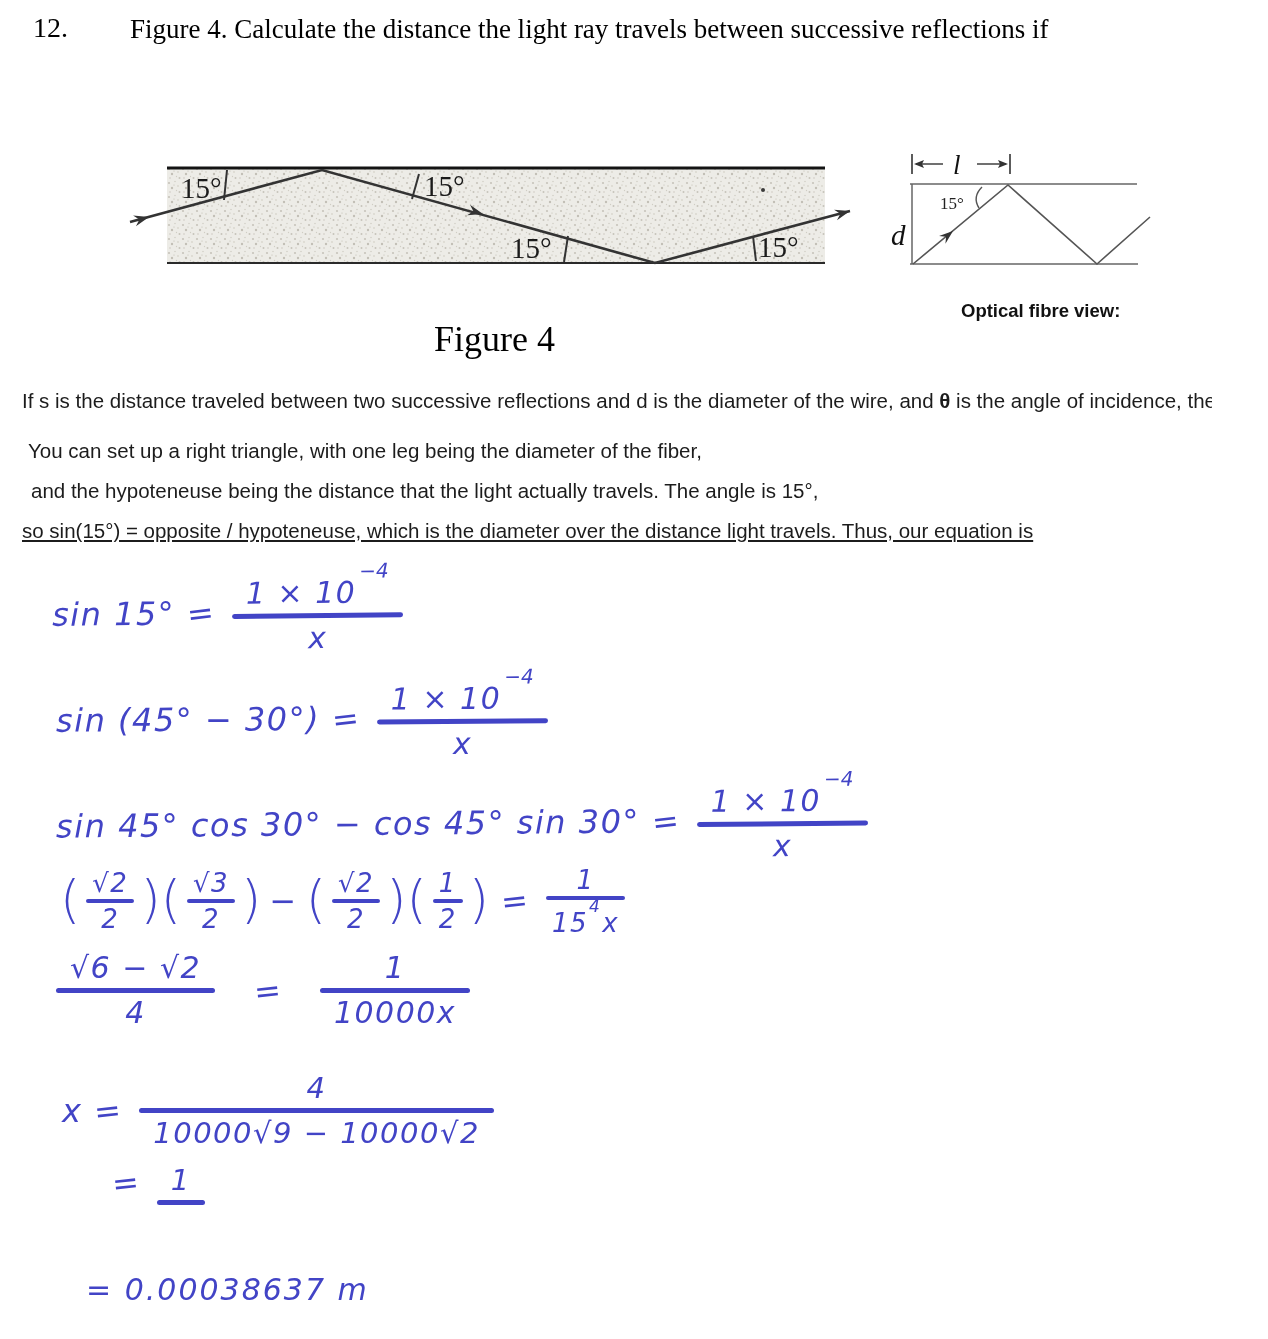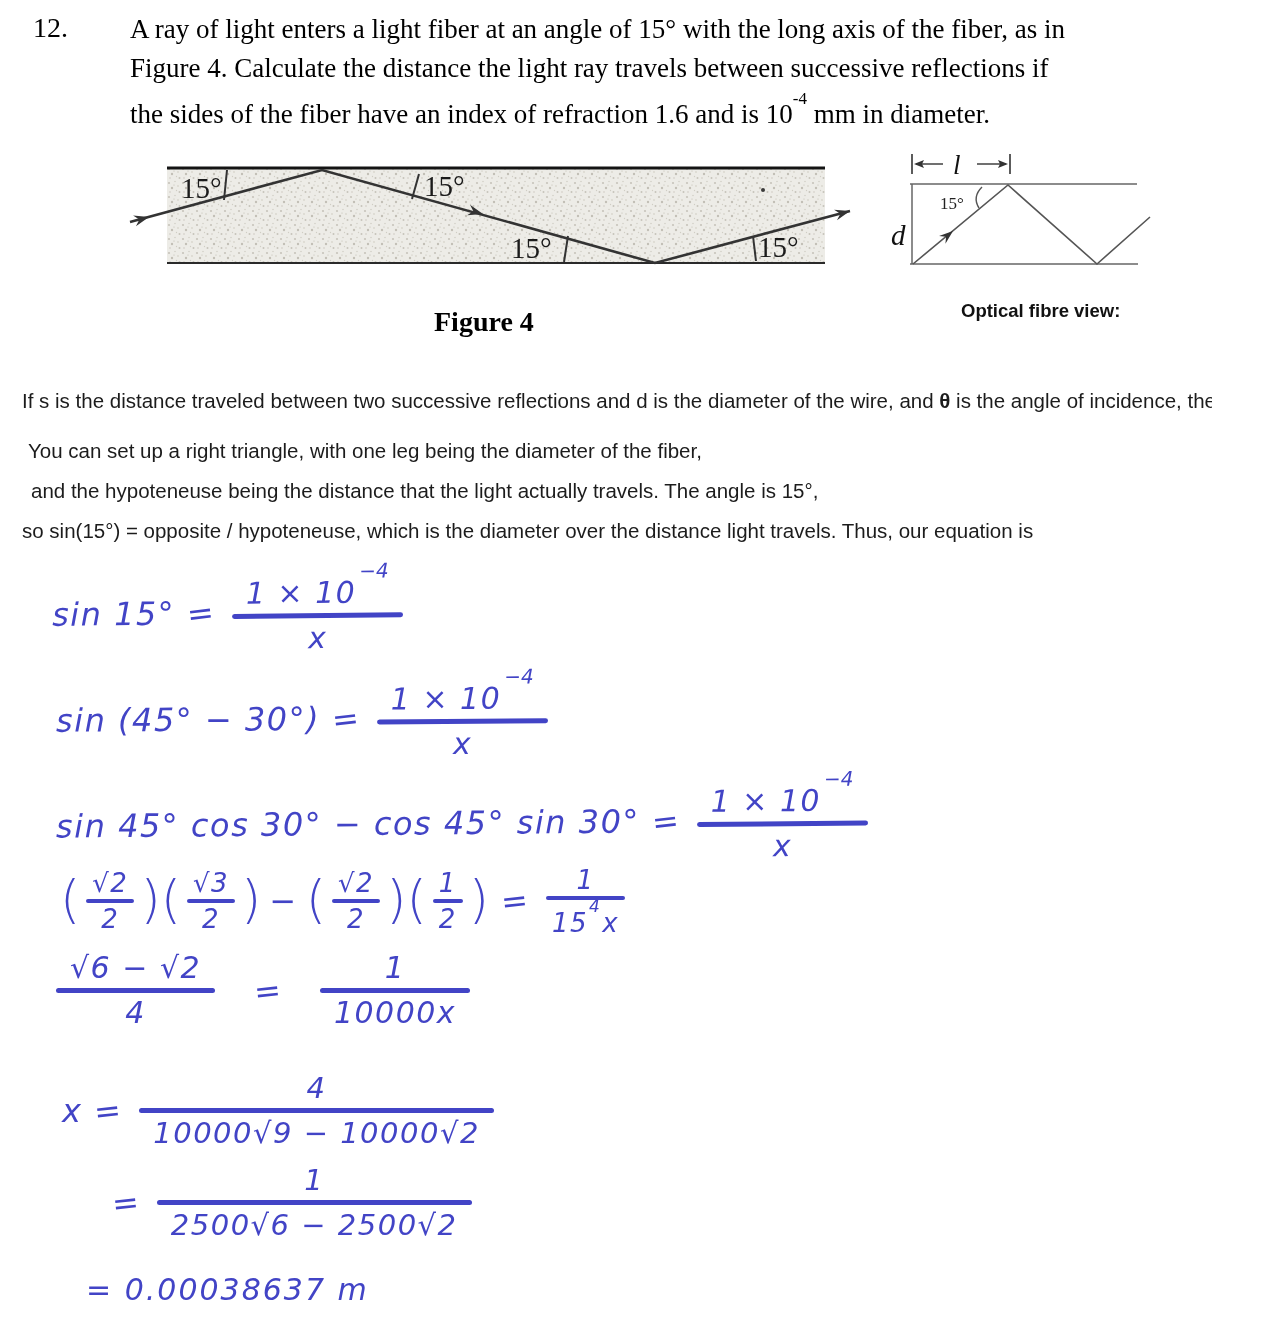--- a/index.html
+++ b/index.html
@@ -5,29 +5,29 @@
   html,body{margin:0;padding:0;background:#fff;}
   .page{position:relative;width:1212px;height:1339px;background:#ffffff;overflow:hidden;
         font-family:"Liberation Serif", serif;color:#000;}
 
   
   .prob-num{position:absolute;left:33px;top:12px;font-size:28px;}
   .prob-text{position:absolute;left:130px;top:10px;width:1125px;font-size:27px;line-height:39px;}
   .prob-text sup{font-size:17px;position:relative;top:-9px;}
 
   
-  .fig-caption{position:absolute;left:434px;top:306px;font-size:28px;font-weight:bold;}
+  .fig-caption{position:absolute;left:434px;top:318px;font-size:36px;font-weight:normal;}
 
   
   .sol{position:absolute;font-family:"Liberation Sans", sans-serif;font-size:20.5px;color:#1c1c1c;white-space:nowrap;}
   .sol b{font-weight:bold;}
   .sol1{left:22px;top:389px;}
   .sol2{left:28px;top:439px;}
   .sol3{left:31px;top:479px;}
-  .sol4{left:22px;top:519px;}
+  .sol4{left:22px;top:519px;text-decoration:underline;}
 
   
   .figL{position:absolute;left:125px;top:152px;}
   .figR{position:absolute;left:885px;top:145px;}
   .figserif{font-family:"Liberation Serif", serif;}
 
   
   .hw{position:absolute;display:flex;align-items:center;color:#4244c6;
       font-family:"DejaVu Sans", sans-serif;font-style:italic;white-space:nowrap;}
   .ht{font-size:32px;letter-spacing:1.5px;}
@@ -51,23 +51,21 @@
   .l7{left:100px;top:1160px;}
   .l8{left:86px;top:1272px;font-size:30px;letter-spacing:2px;}
 </style>
 </head>
 <body>
 
 <div class="page">
 
   <div class="prob-num">12.</div>
   <div class="prob-text">
-    <div>A ray of light enters a light fiber at an angle of 15° with the long axis of the fiber, as in</div>
     <div>Figure 4. Calculate the distance the light ray travels between successive reflections if</div>
-    <div><span>the sides of the fiber have an index of refraction 1.6 and is 10</span><sup>-4</sup><span> mm in diameter.</span></div>
   </div>
 
   <svg class="figL" width="740" height="125" viewBox="0 0 740 125">
     <defs>
       <pattern id="speckle" width="14" height="14" patternUnits="userSpaceOnUse">
         <circle cx="2" cy="3" r="1.1" fill="#c7c4bb"></circle>
         <circle cx="8" cy="1.5" r="0.8" fill="#d2cfc6"></circle>
         <circle cx="5" cy="8" r="1.2" fill="#c2bfb6"></circle>
         <circle cx="11" cy="6" r="0.9" fill="#d8d5cc"></circle>
         <circle cx="3" cy="12" r="0.8" fill="#ccc9be"></circle>
@@ -213,19 +211,18 @@
       <span class="hbar"></span>
       <span class="den">10000√9 − 10000√2</span>
     </span>
   </div>
 
   <div class="hw l7">
     <span class="heq">=</span>
     <span class="hfrac w29">
       <span class="num">1</span>
       <span class="hbar"></span>
-      <span class="den">2500√6 − 2500√2</span>
     </span>
   </div>
 
   <div class="hw l8">= 0.00038637 m</div>
 
 </div>
 
 </body></html>

